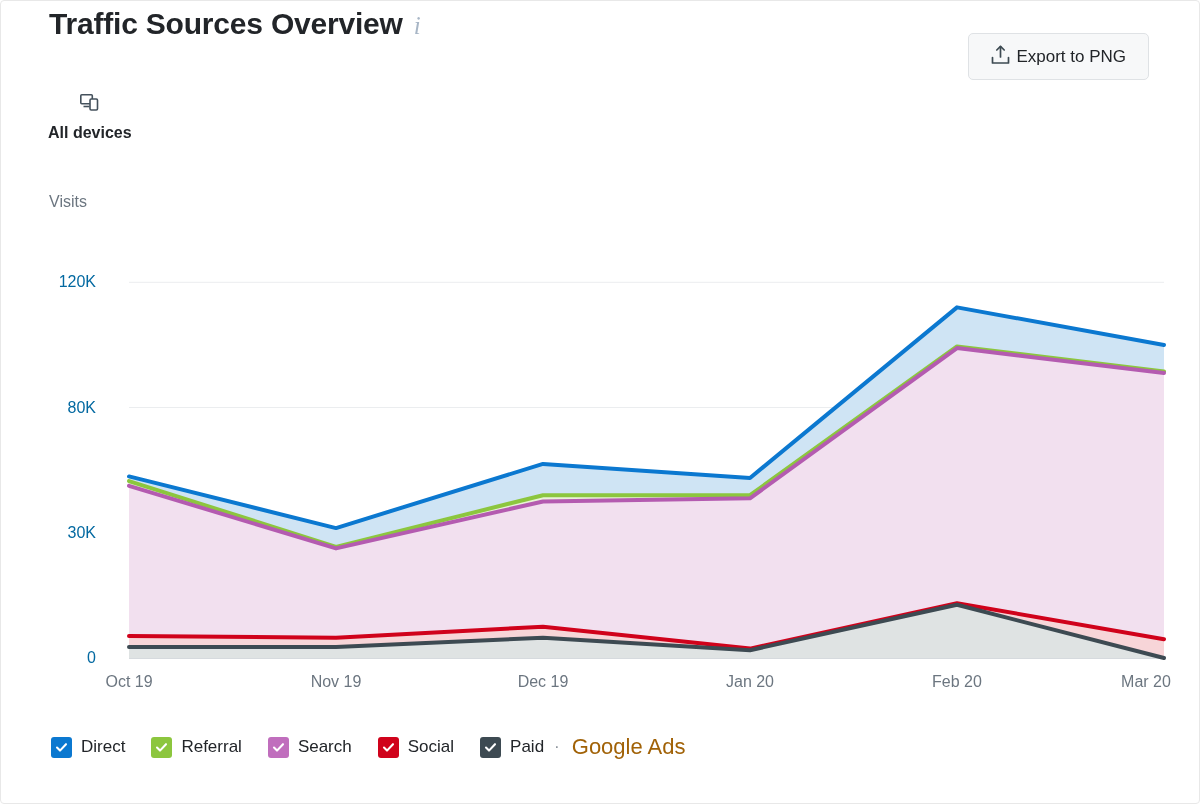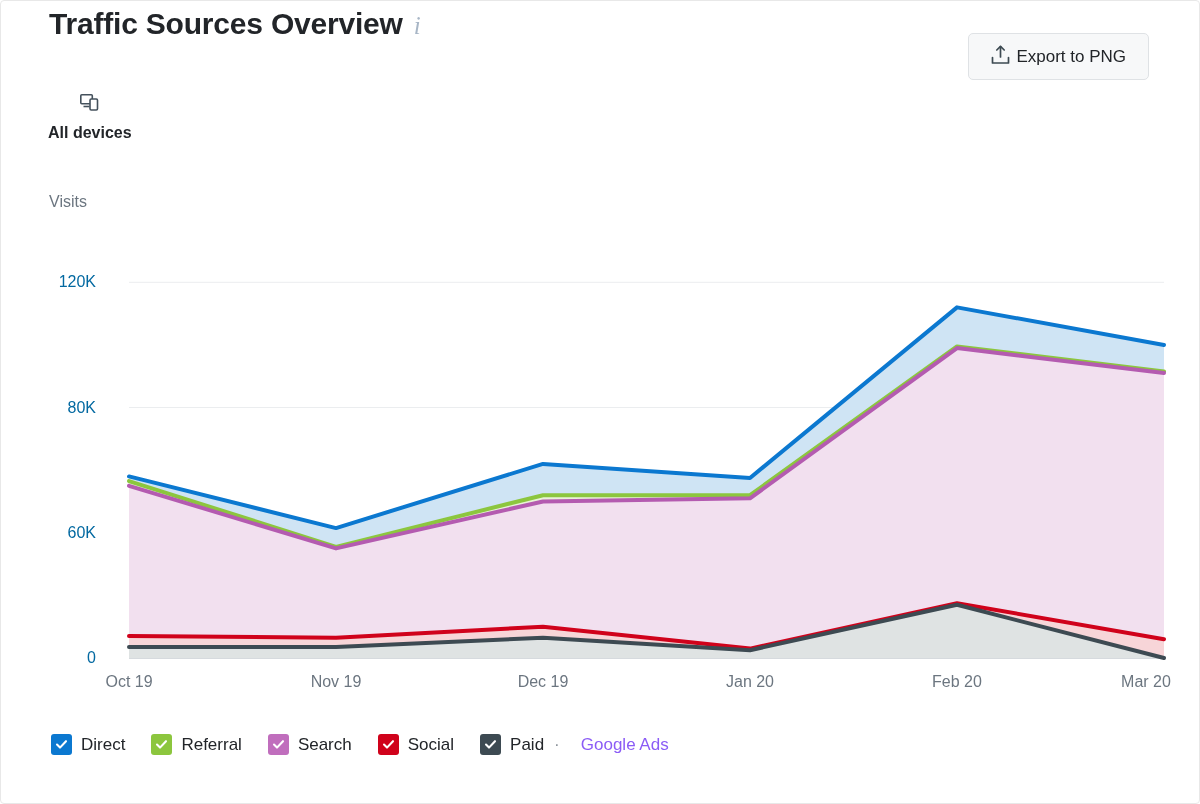--- a/index.html
+++ b/index.html
@@ -82,29 +82,29 @@
   .x-tick {
     position: absolute; font-size: 16px; color: #6c7680;
     transform: translateX(-50%); white-space: nowrap;
   }
 
   
   .legend {
     position: absolute; left: 50px; top: 733px;
     display: flex; align-items: center; gap: 26px;
   }
-  .legend-item { display: flex; align-items: center; gap: 9px; cursor: pointer; }
+  .legend-item { display: flex; align-items: flex-start; gap: 9px; cursor: pointer; }
   .legend-box {
     width: 21px; height: 21px; border-radius: 3px;
     display: flex; align-items: center; justify-content: center;
   }
   .legend-box svg { display: block; }
   .legend-label { font-size: 17px; color: #222529; }
   .legend-sep { font-size: 17px; color: #8d949c; margin: 0 -14px 0 -16px; }
-  .legend-sub { font-size: 17px; color: #8b5cf6; margin-left: 9px; }
+  .legend-sub { font-size: 22px; color: #a16207; }
 </style>
 </head>
 <body>
 
 <div class="widget">
 
   <div class="header">
     <div class="title-row">
       <span class="title">Traffic Sources Overview</span>
       <span class="info-icon">i</span>
@@ -131,21 +131,21 @@
       </span>
       <span class="export-label">Export to PNG</span>
     </div>
   </div>
 
 
   <div class="y-axis-title">Visits</div>
 
   <div class="y-ticks">
       <div class="y-tick" style="top: 657px;">0</div>
-      <div class="y-tick" style="top: 531.769px;">60K</div>
+      <div class="y-tick" style="top: 531.769px;">30K</div>
       <div class="y-tick" style="top: 406.538px;">80K</div>
       <div class="y-tick" style="top: 281.308px;">120K</div>
     </div>
 
   <div class="plot">
     <svg id="chart-svg" preserveAspectRatio="none" viewBox="0 0 1035 407">
         <line x1="0" y1="407" x2="1035" y2="407" stroke="#c9ced3" stroke-width="1.5" vector-effect="non-scaling-stroke"></line>
         <line x1="0" y1="281.7692307692308" x2="1035" y2="281.7692307692308" stroke="#ebedef" stroke-width="1" vector-effect="non-scaling-stroke"></line>
         <line x1="0" y1="156.53846153846152" x2="1035" y2="156.53846153846152" stroke="#ebedef" stroke-width="1" vector-effect="non-scaling-stroke"></line>
         <line x1="0" y1="31.307692307692264" x2="1035" y2="31.307692307692264" stroke="#ebedef" stroke-width="1" vector-effect="non-scaling-stroke"></line>

